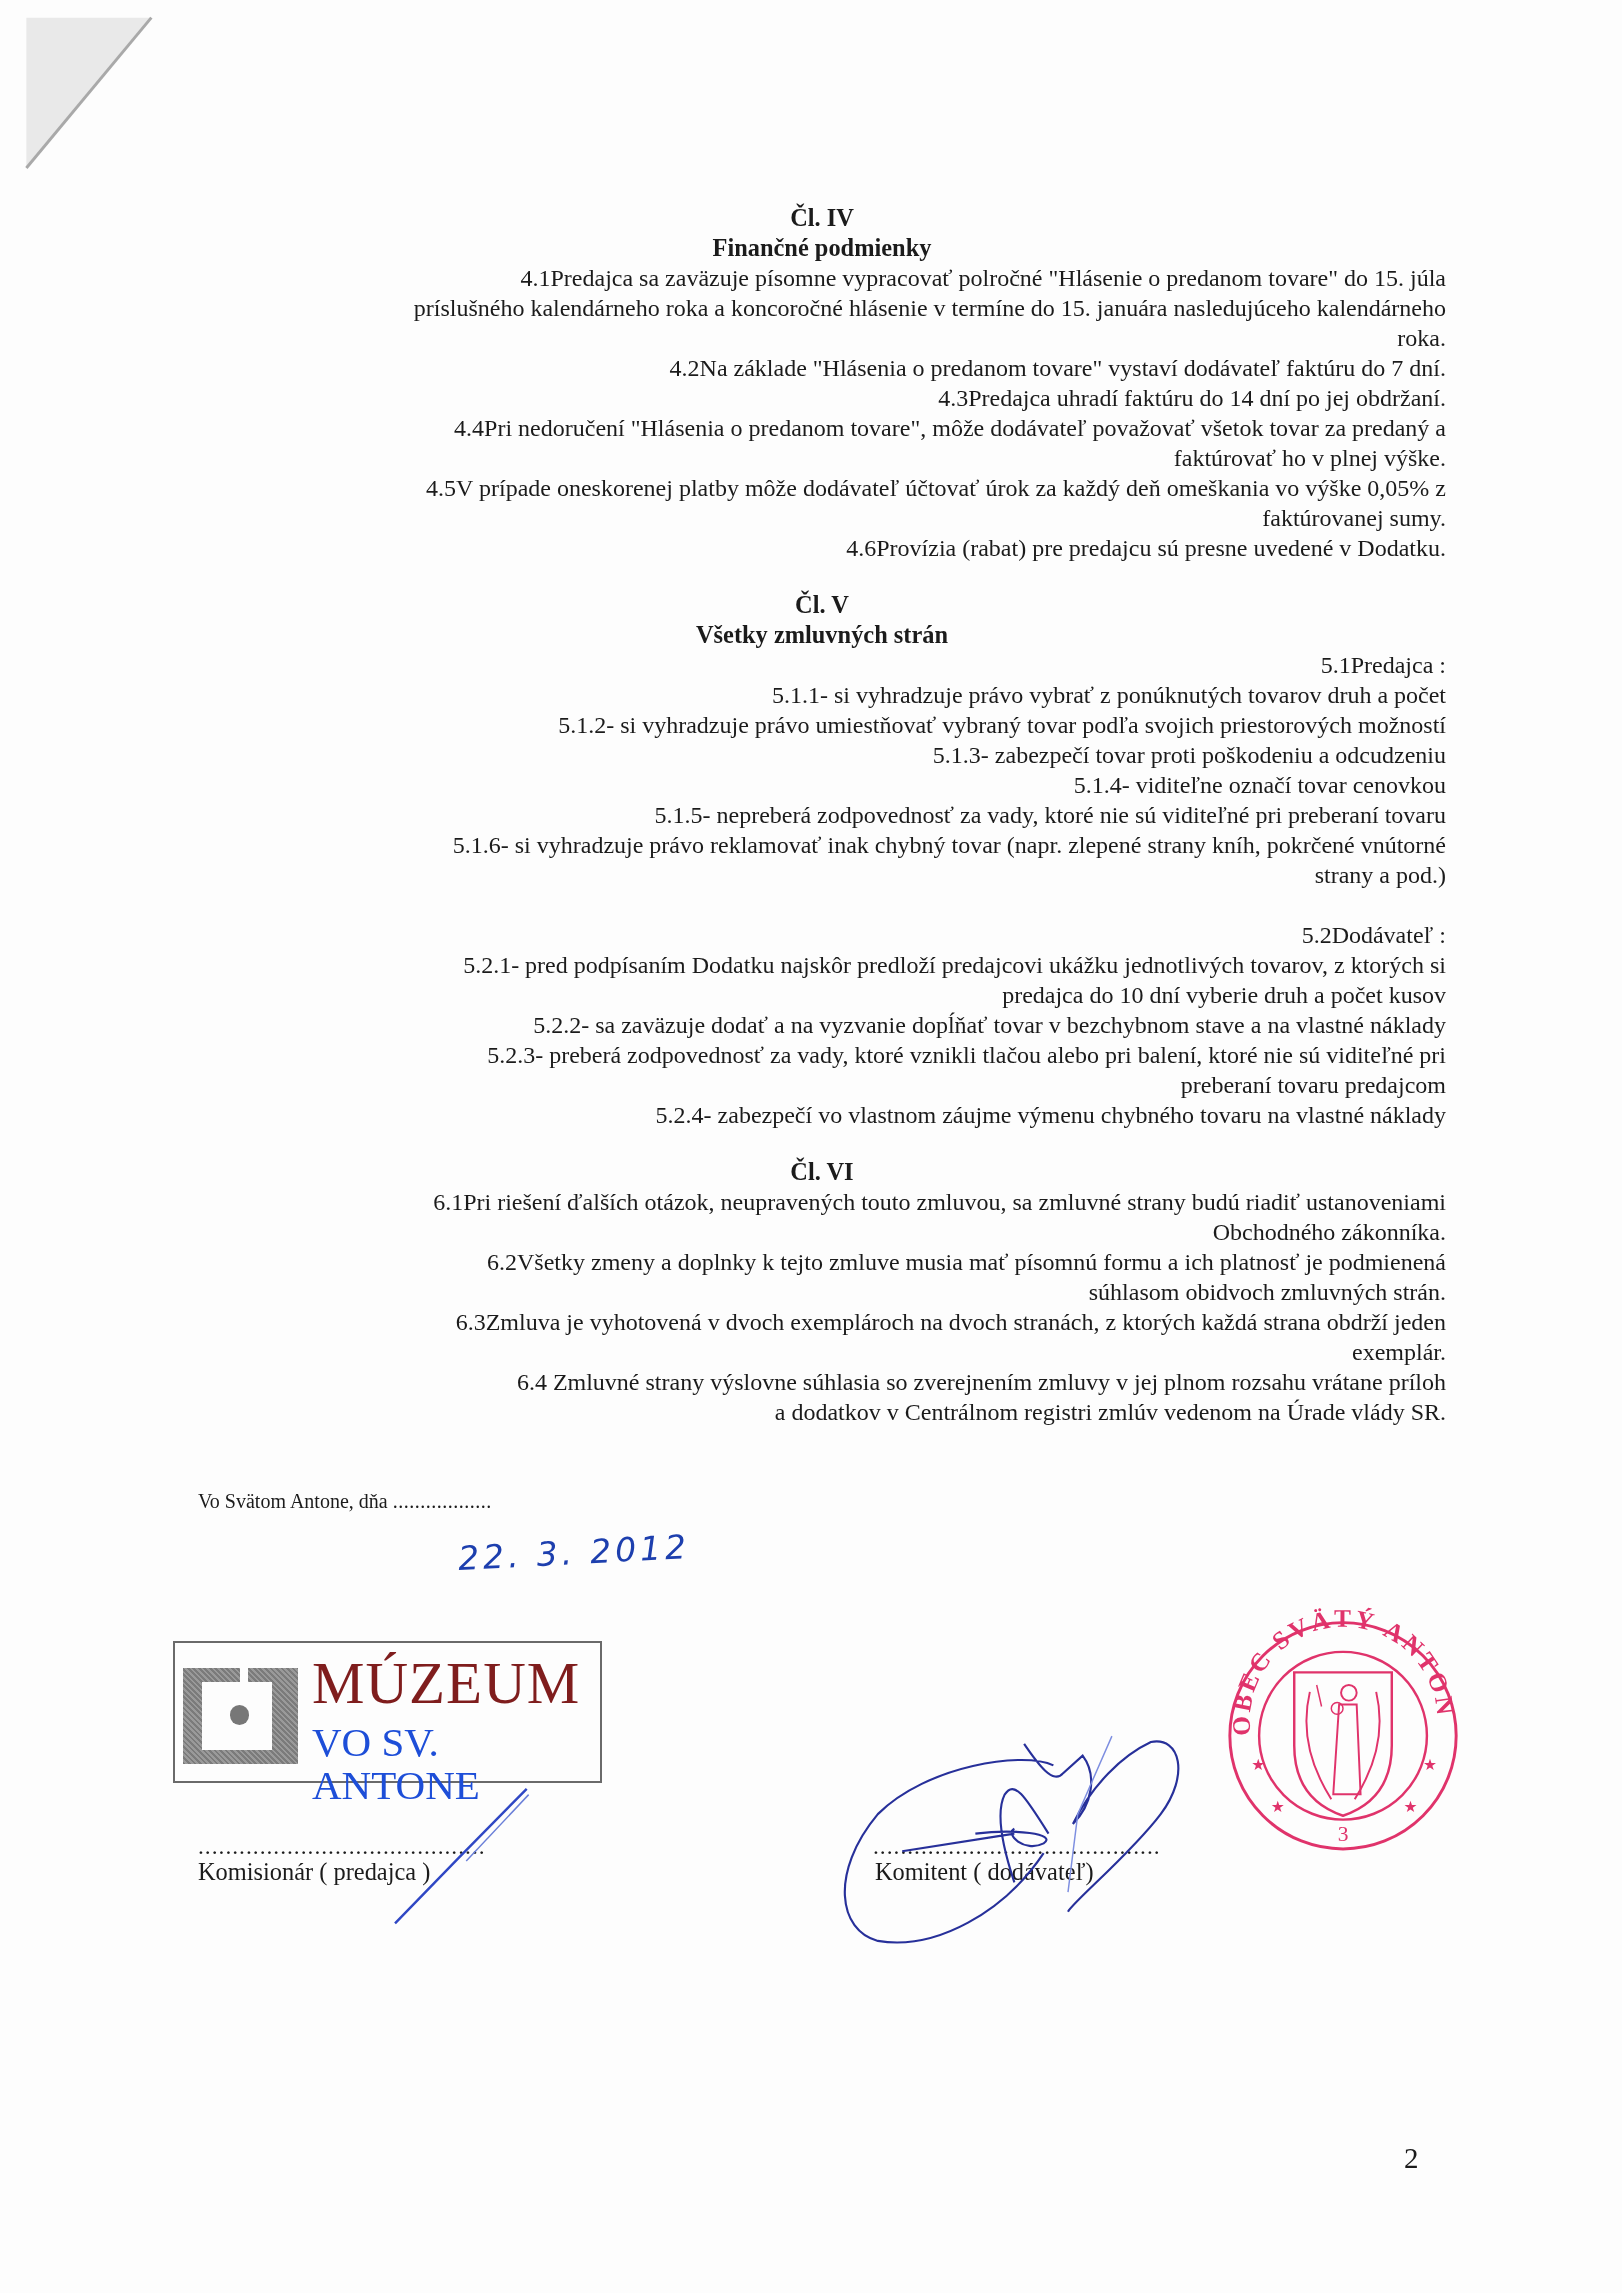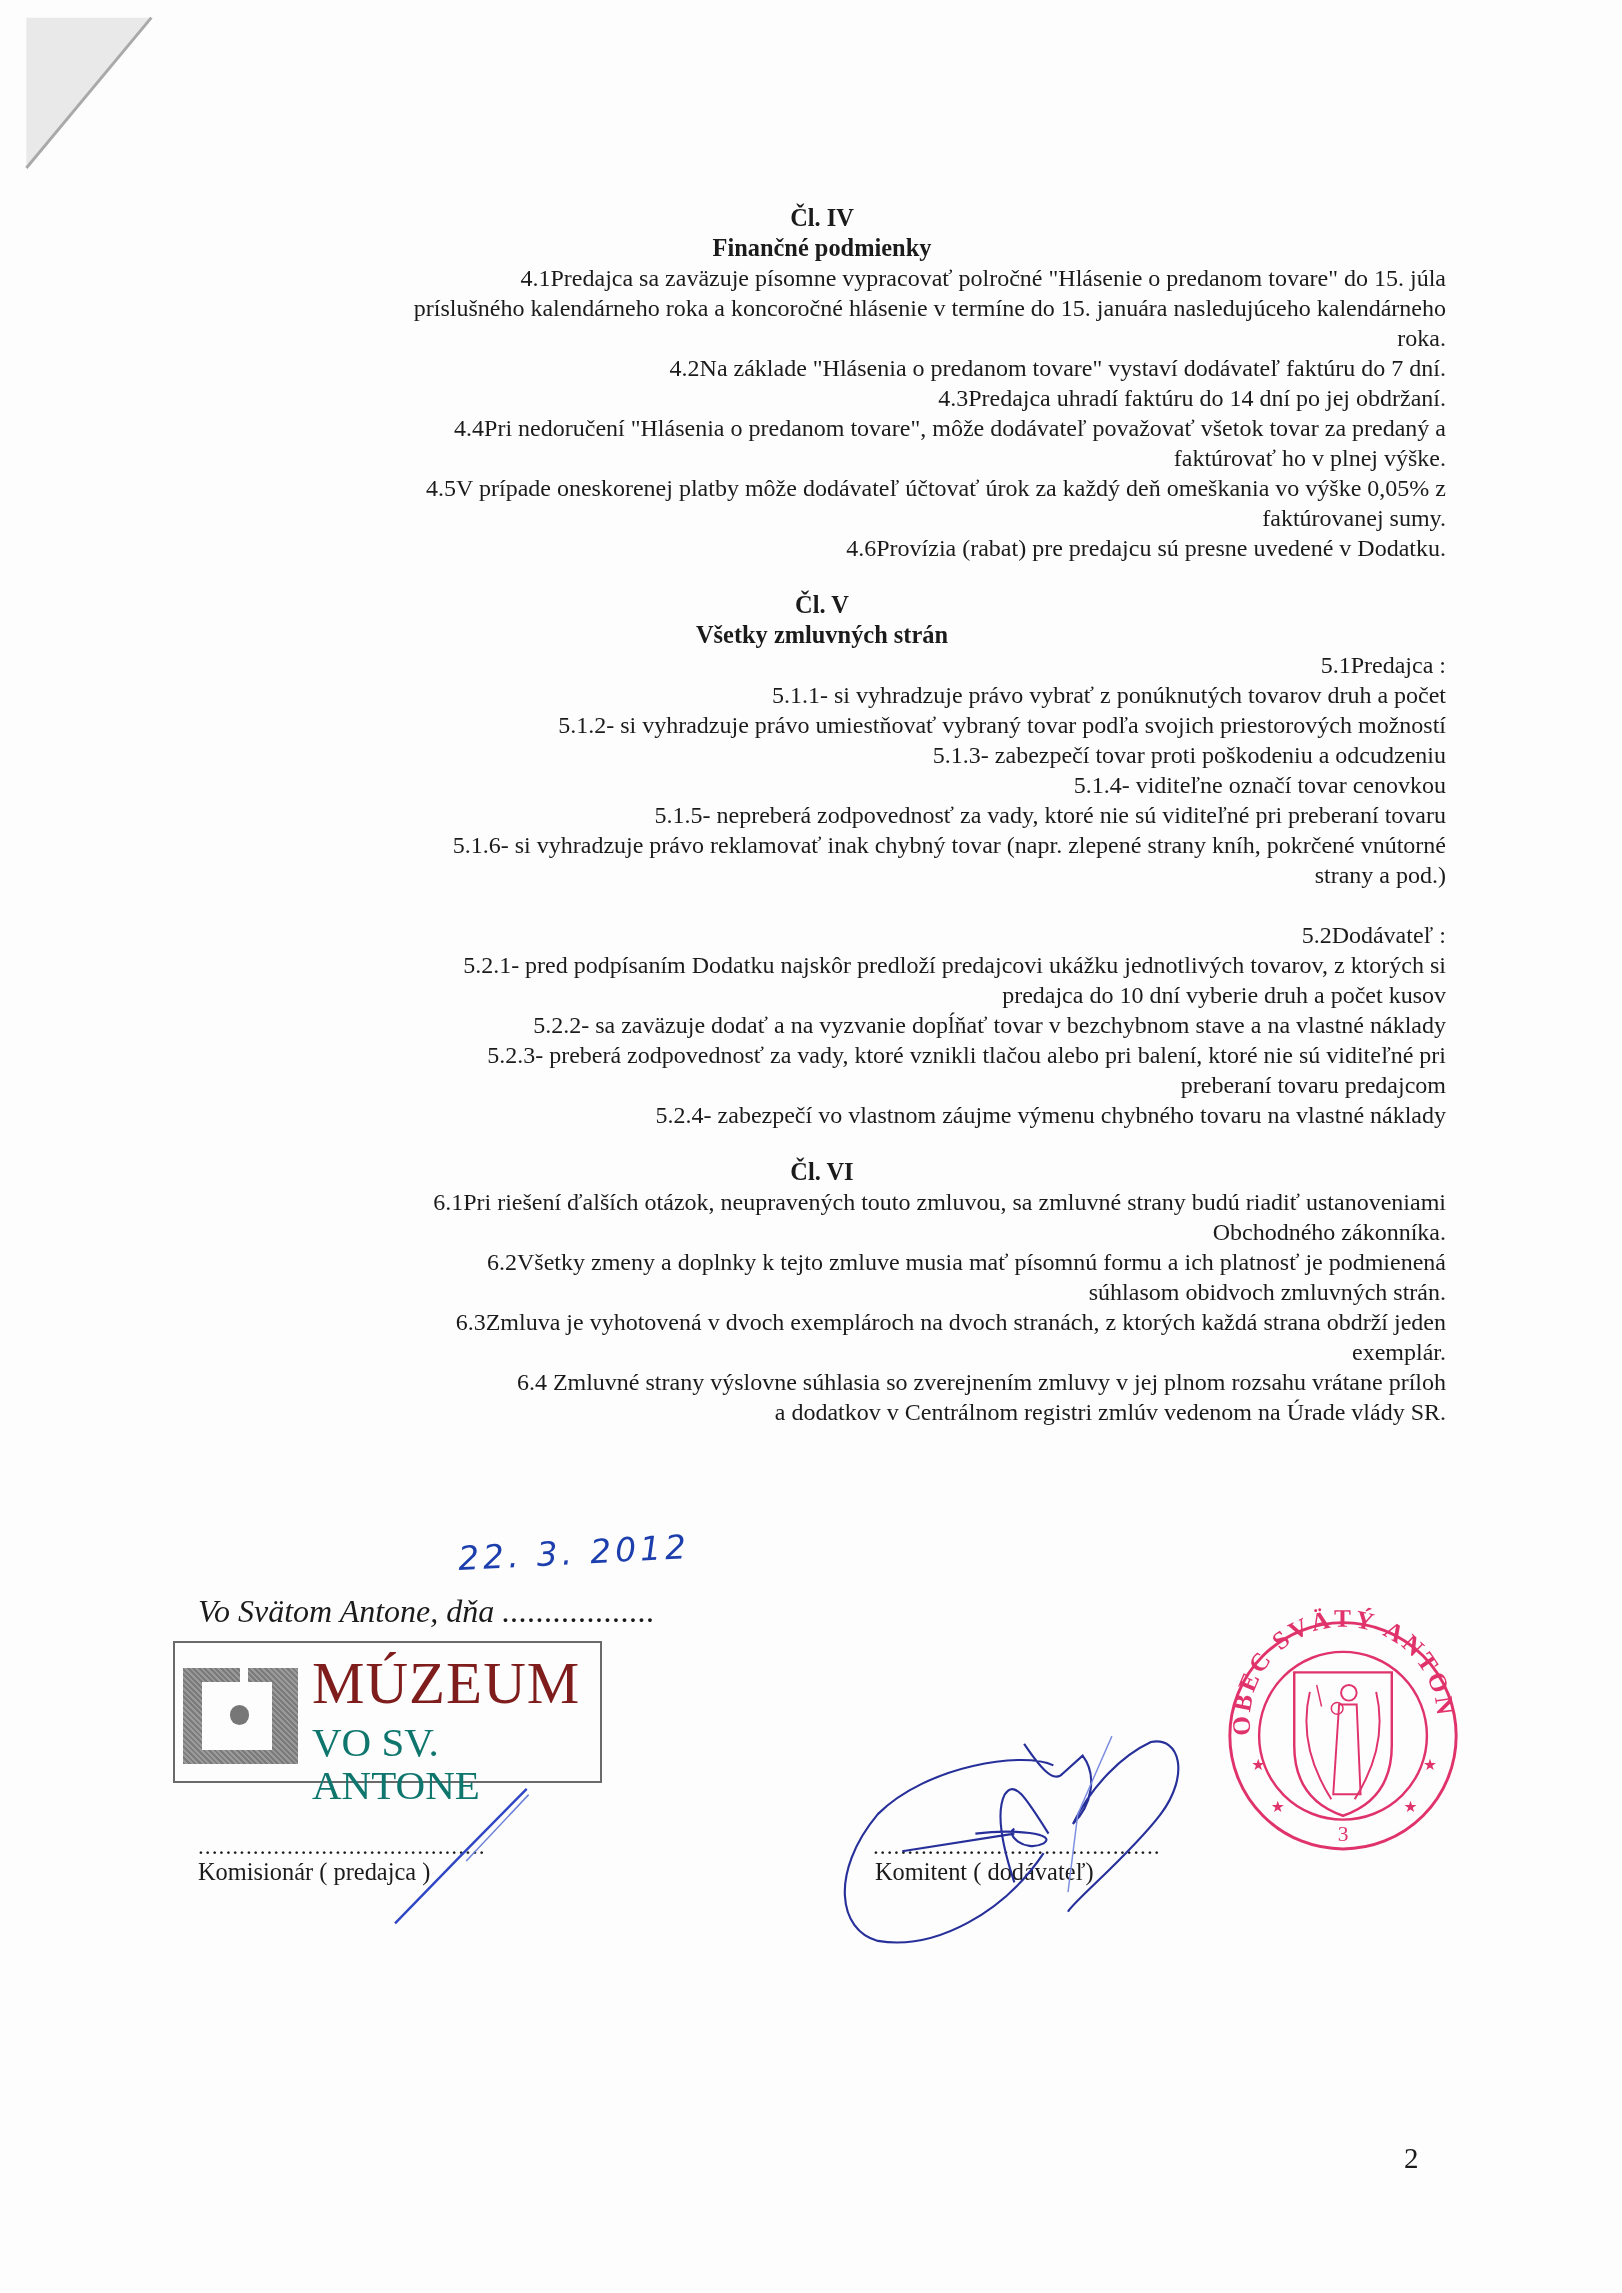--- a/index.html
+++ b/index.html
@@ -20,21 +20,21 @@
     text-align: center; font-weight: bold; margin: 0;
     font-size: 24.4px; line-height: 30px;
   }
   .art-num { padding-left: 0; }
   .para { margin: 0; text-align: right; }
   .para .num { display: inline-block; width: 94px; }
   .sub .num { width: 94px; }
   .gap { height: 30px; }
   .section-gap { height: 27px; }
 
-  .date-line { position: absolute; left: 198px; top: 1593px; font-size: 32px; font-style: italic; }
+  .date-line { position: absolute; left: 198px; top: 1490px; font-size: 20px; }
   .date-line .dots { letter-spacing: 0.5px; }
   .hand-date {
     position: absolute; left: 458px; top: 1533px;
     font-family: "DejaVu Sans", sans-serif; font-style: italic;
     color: #1d3fae; font-size: 33px; letter-spacing: 3.9px; transform: rotate(-3deg);
   }
 
   .museum-stamp {
     position: absolute; left: 173px; top: 1641px; width: 425px; height: 138px;
     border: 2px solid #6a6a6a;
@@ -50,21 +50,21 @@
     position: absolute; left: 57px; top: 0; width: 7.8px; height: 13.7px; background: #fdfdfd;
   }
   .museum-logo .dot {
     position: absolute; left: 47px; top: 37px; width: 19.5px; height: 19.5px; border-radius: 50%; background: #777;
   }
   .museum-name {
     position: absolute; left: 137px; top: 9.8px; font-size: 59px; line-height: 60px; color: #7f1d1d;
     letter-spacing: 1px;
   }
   .museum-sub {
-    position: absolute; left: 137px; top: 78px; font-size: 41px; line-height: 43px; color: #0f766e;
+    position: absolute; left: 137px; top: 78px; font-size: 41px; line-height: 43px; color: #1d4ed8;
     letter-spacing: 0px;
   }
 
   .sig-line-left { position: absolute; left: 198px; top: 1833px; font-size: 23.4px; letter-spacing: 1px; }
   .sig-label-left { position: absolute; left: 198px; top: 1858px; font-size: 24.4px; }
   .sig-line-right { position: absolute; left: 873px; top: 1833px; font-size: 23.4px; letter-spacing: 1px; }
   .sig-label-right { position: absolute; left: 875px; top: 1858px; font-size: 24.4px; }
 
   .signature-svg { position: absolute; left: 0; top: 0; width: 1623px; height: 2294px; pointer-events: none; }
 

